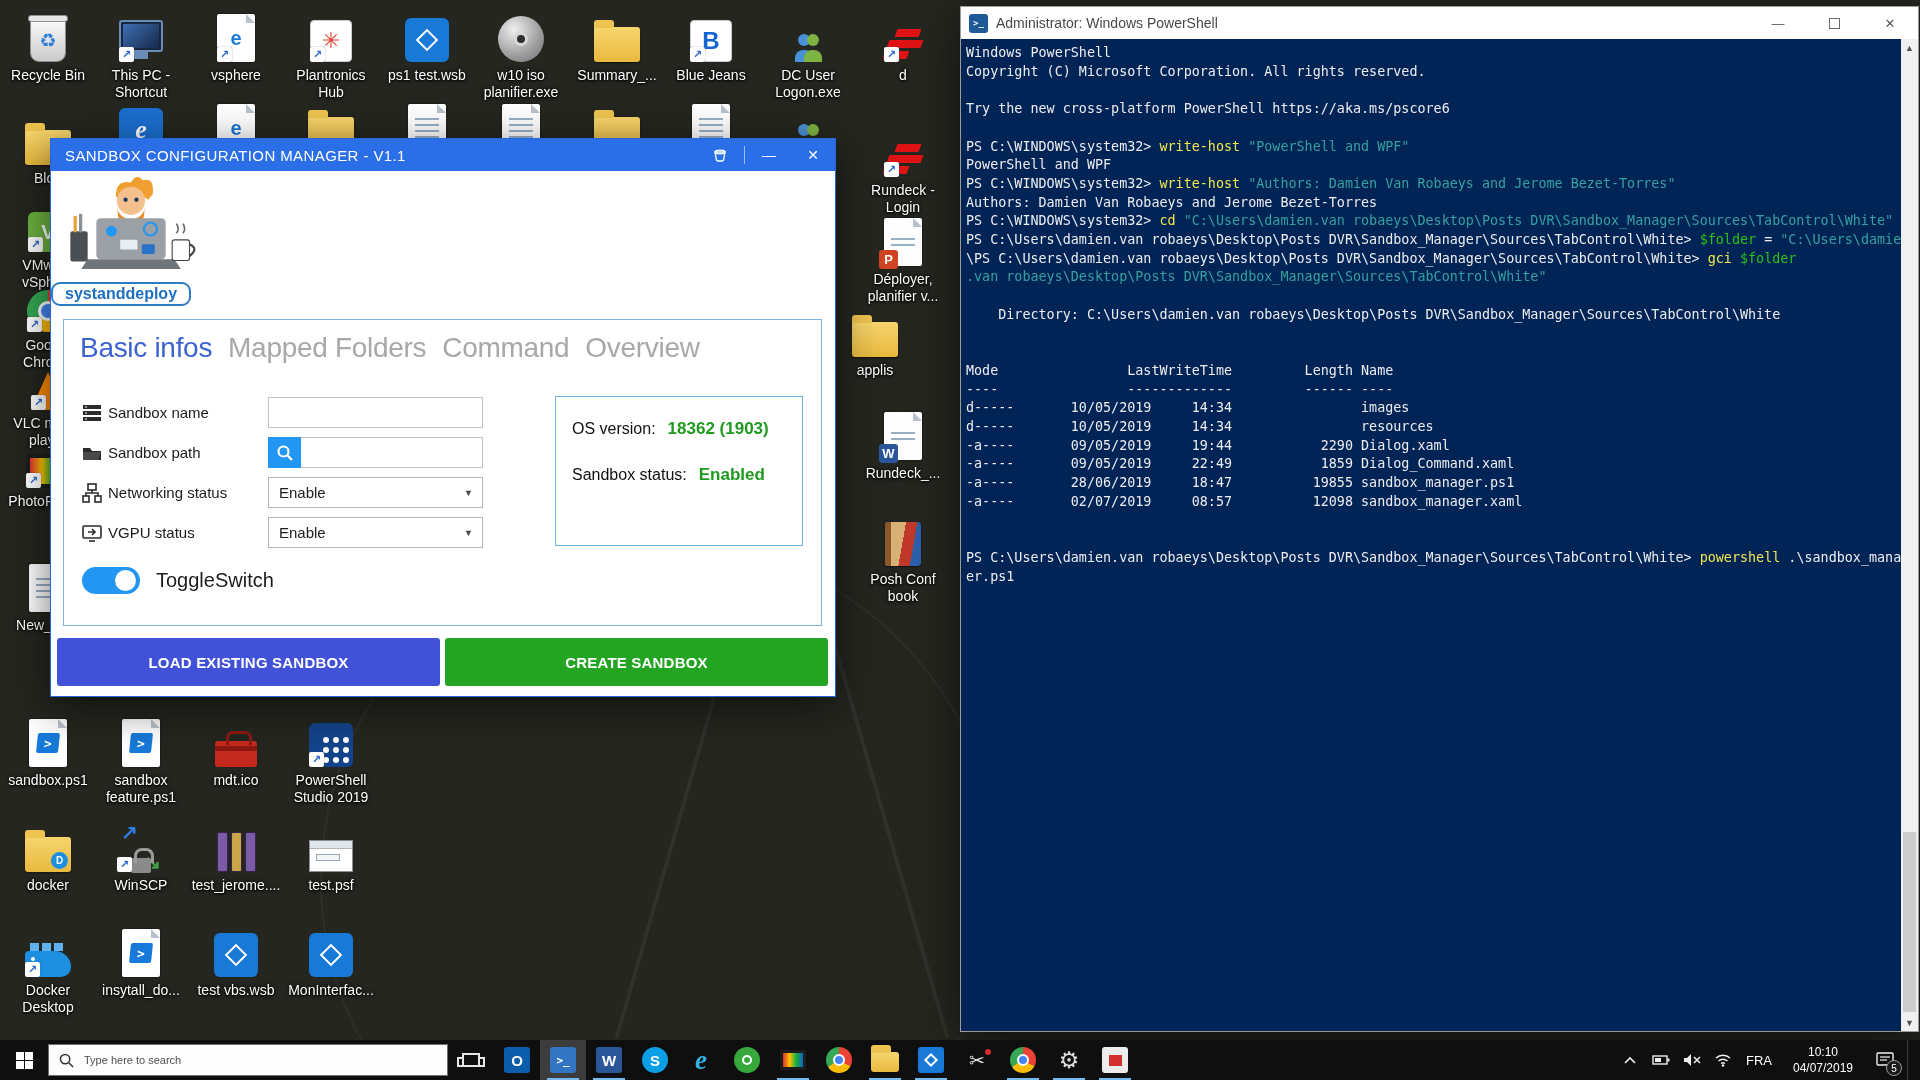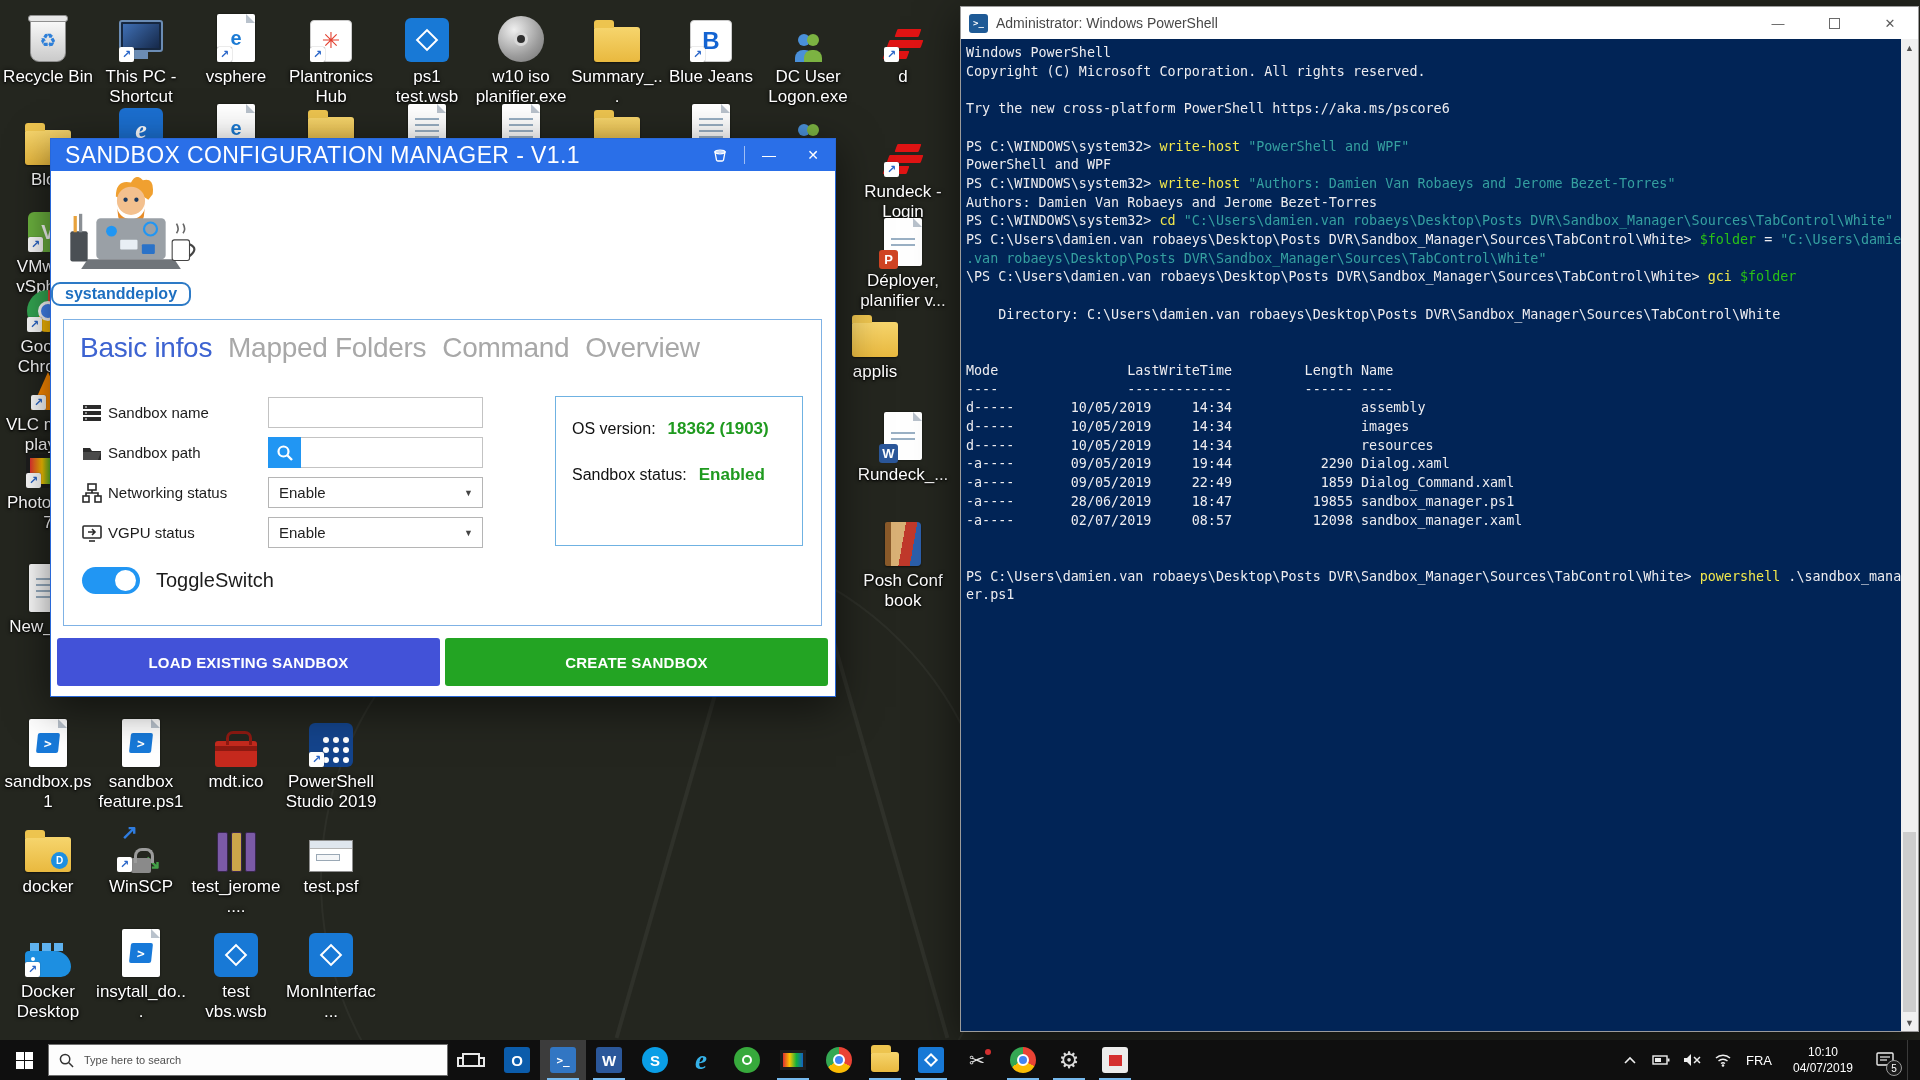--- a/index.html
+++ b/index.html
@@ -7,21 +7,21 @@
   #stage { position:relative; width:1920px; height:1080px; background:#24261f; }
 
   
   .wpline { position:absolute; background:rgba(255,255,255,.05); }
   .wpc { position:absolute; border-radius:50%; border:2px solid rgba(255,255,255,.045); }
 
   
   #icons { position:absolute; inset:0 0 40px 0; }
   .dicon { position:absolute; width:94px; display:flex; flex-direction:column; align-items:center; gap:5px; cursor:default; }
   .glyph { height:52px; display:flex; align-items:flex-end; justify-content:center; position:relative; }
-  .dlabel { max-width:92px; text-align:center; font-size:17px; color:#fff;
+  .dlabel { max-width:92px; text-align:center; font-size:14px; color:#fff;
             text-shadow:0 1px 2px #000, 0 0 4px #000; line-height:1.18; word-wrap:break-word; }
   .sc { position:absolute; left:0; bottom:0; width:15px; height:15px; background:#fff; border-radius:2px;
         color:#2a66c8; font:bold 11px "DejaVu Sans",sans-serif; display:flex; align-items:center; justify-content:center;
         box-shadow:0 0 1px #333; }
 
   .tile { width:44px; height:44px; border-radius:6px; display:flex; align-items:center; justify-content:center;
           font:bold 26px "Liberation Sans",sans-serif; color:#fff; position:relative; }
   .wtile { width:42px; height:42px; background:#fff; border:1px solid #ccc; border-radius:4px;
            display:flex; align-items:center; justify-content:center; }
   .file { width:38px; height:48px; background:#fff; border-radius:2px; position:relative;
@@ -93,21 +93,21 @@
   .book { width:36px; height:44px; border-radius:2px 4px 4px 2px; border-left:6px solid #8a5a2a;
           background:linear-gradient(100deg,#d9b075 40%,#c0392b 40%, #c0392b 70%, #2c5faa 70%); box-shadow:0 1px 2px rgba(0,0,0,.5); }
 
   
   .winshadow { box-shadow:0 10px 40px rgba(0,0,0,.55); }
 
   
   #sbwin { position:absolute; left:50px; top:138px; width:786px; height:559px; background:#fff;
            border:1px solid #2867d8; z-index:10; }
   #sbtitle { height:32px; background:var(--sb-titlebar); display:flex; align-items:center; padding:0 0 0 14px; }
-  #sbtitle .t { color:#fff; font-size:23px; letter-spacing:.4px; }
+  #sbtitle .t { color:#fff; font-size:15px; letter-spacing:.4px; }
   #sbtitle .ctrls { margin-left:auto; display:flex; align-items:center; height:100%; }
   #sbtitle .cbtn { width:44px; height:100%; display:flex; align-items:center; justify-content:center; color:#fff; font-size:14px; }
   #sbtitle .sep { width:1px; height:18px; background:rgba(255,255,255,.55); margin:0 2px; }
   #sblogo { text-align:left; margin-top:6px; }
   .sdbadge { display:inline-block; border:2px solid #2d7ac6; border-radius:9px; padding:1px 12px;
              color:#1d6fc0; font-weight:bold; font-size:16px; background:#fff; margin-top:-6px; }
   #tabbox { position:absolute; left:12px; right:13px; top:180px; bottom:70px; border:1px solid #7fb2e5; }
   #tabs { display:flex; gap:16px; padding:12px 16px 6px 16px; align-items:baseline; }
   .tab { font-size:28px; font-weight:300; color:#a8a8a8; letter-spacing:-.3px; cursor:default; }
   .tab.active { color:#3d63d1; }
@@ -687,29 +687,28 @@
         <div class="psline"><span class="sd">Copyright (C) Microsoft Corporation. All rights reserved.</span></div>
         <div class="psline">&nbsp;</div>
         <div class="psline"><span class="sd">Try the new cross-platform PowerShell https://aka.ms/pscore6</span></div>
         <div class="psline">&nbsp;</div>
         <div class="psline"><span class="sd">PS C:\WINDOWS\system32&gt; </span><span class="sc2">write-host</span><span class="sd"> </span><span class="ss">"PowerShell and WPF"</span></div>
         <div class="psline"><span class="sd">PowerShell and WPF</span></div>
         <div class="psline"><span class="sd">PS C:\WINDOWS\system32&gt; </span><span class="sc2">write-host</span><span class="sd"> </span><span class="ss">"Authors: Damien Van Robaeys and Jerome Bezet-Torres"</span></div>
         <div class="psline"><span class="sd">Authors: Damien Van Robaeys and Jerome Bezet-Torres</span></div>
         <div class="psline"><span class="sd">PS C:\WINDOWS\system32&gt; </span><span class="sc2">cd</span><span class="sd"> </span><span class="ss">"C:\Users\damien.van robaeys\Desktop\Posts DVR\Sandbox_Manager\Sources\TabControl\White"</span></div>
         <div class="psline"><span class="sd">PS C:\Users\damien.van robaeys\Desktop\Posts DVR\Sandbox_Manager\Sources\TabControl\White&gt; </span><span class="sv">$folder</span><span class="sd"> = </span><span class="ss">"C:\Users\damien</span></div>
+        <div class="psline"><span class="sd">\PS C:\Users\damien.van robaeys\Desktop\Posts DVR\Sandbox_Manager\Sources\TabControl\White&gt; </span><span class="sc2">gci</span><span class="sd"> </span><span class="sv">$folder</span></div>
         <div class="psline"><span class="ss">.van robaeys\Desktop\Posts DVR\Sandbox_Manager\Sources\TabControl\White"</span></div>
-        <div class="psline"><span class="sd">\PS C:\Users\damien.van robaeys\Desktop\Posts DVR\Sandbox_Manager\Sources\TabControl\White&gt; </span><span class="sc2">gci</span><span class="sd"> </span><span class="sv">$folder</span></div>
         <div class="psline">&nbsp;</div>
         <div class="psline"><span class="sd">    Directory: C:\Users\damien.van robaeys\Desktop\Posts DVR\Sandbox_Manager\Sources\TabControl\White</span></div>
         <div class="psline">&nbsp;</div>
         <div class="psline">&nbsp;</div>
         <div class="psline"><span class="sd">Mode                LastWriteTime         Length Name</span></div>
         <div class="psline"><span class="sd">----                -------------         ------ ----</span></div>
-        <div class="psline"><span class="sd">d-----       10/05/2019     14:34                assembly</span></div>
         <div class="psline"><span class="sd">d-----       10/05/2019     14:34                images</span></div>
         <div class="psline"><span class="sd">d-----       10/05/2019     14:34                resources</span></div>
         <div class="psline"><span class="sd">-a----       09/05/2019     19:44           2290 Dialog.xaml</span></div>
         <div class="psline"><span class="sd">-a----       09/05/2019     22:49           1859 Dialog_Command.xaml</span></div>
         <div class="psline"><span class="sd">-a----       28/06/2019     18:47          19855 sandbox_manager.ps1</span></div>
         <div class="psline"><span class="sd">-a----       02/07/2019     08:57          12098 sandbox_manager.xaml</span></div>
         <div class="psline">&nbsp;</div>
         <div class="psline">&nbsp;</div>
         <div class="psline"><span class="sd">PS C:\Users\damien.van robaeys\Desktop\Posts DVR\Sandbox_Manager\Sources\TabControl\White&gt; </span><span class="sc2">powershell</span><span class="sd"> .\sandbox_manag</span></div>
         <div class="psline"><span class="sd">er.ps1</span></div>

